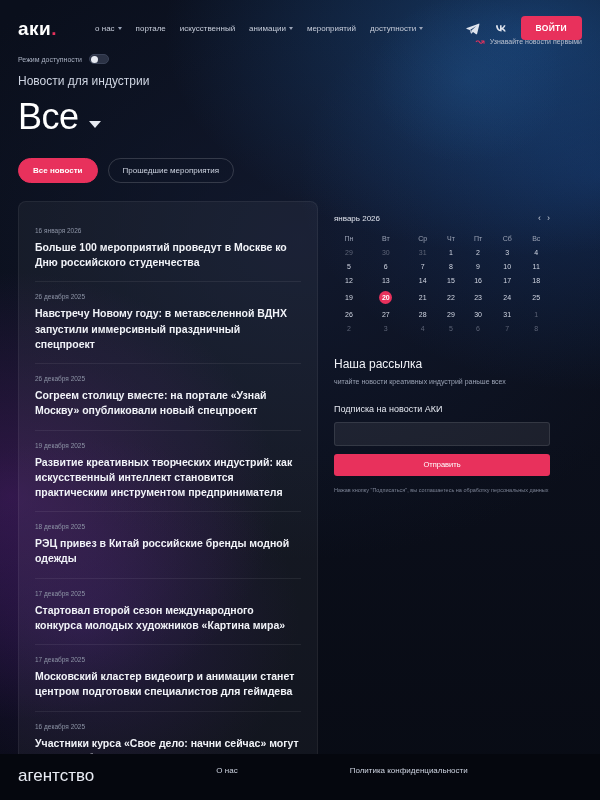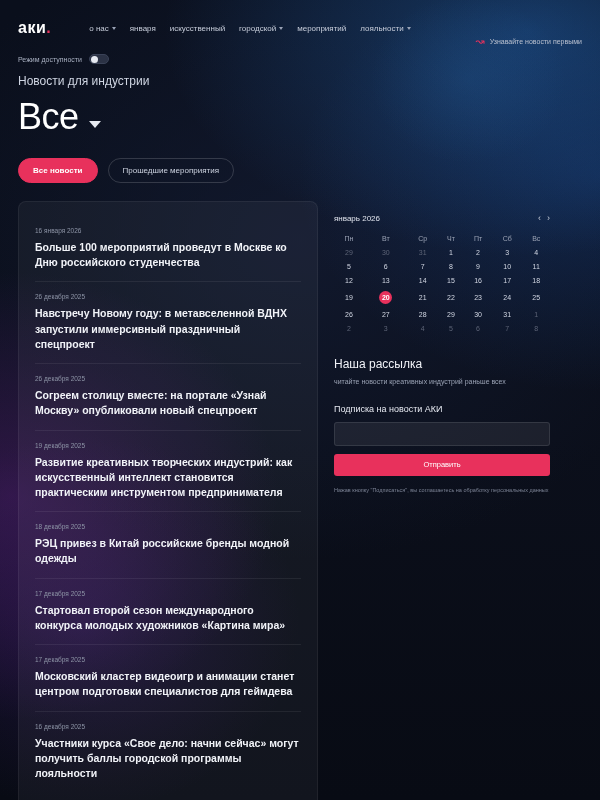--- a/index.html
+++ b/index.html
@@ -30,21 +30,21 @@
 
   
   header.topbar {
     position: relative;
     display: flex; align-items: center;
     padding: 12px 18px 0 18px;
     height: 44px;
     gap: 16px;
   }
   .logo {
-    font-size: 16px; font-weight: 700; letter-spacing: 0.5px;
+    font-size: 19px; font-weight: 700; letter-spacing: 0.5px;
     color: #ffffff; line-height: 1;
   }
   .logo .dot { color: #e8315c; }
   nav.mainnav {
     display: flex; align-items: center; gap: 14px;
     margin-left: 22px;
   }
   nav.mainnav a {
     font-size: 8px; color: #c7cdda; text-decoration: none;
     display: flex; align-items: center; gap: 3px; white-space: nowrap;
@@ -206,37 +206,50 @@
   <header class="topbar">
     <div class="logo">
       <span>аки</span><span class="dot">.</span>
     </div>
     <nav class="mainnav">
       <a href="#">
           <span>о нас</span>
           <i class="caret"></i>
         </a>
       <a href="#">
-          <span>января</span>
+          <span>портале</span>
         </a>
       <a href="#">
           <span>искусственный</span>
         </a>
       <a href="#">
-          <span>городской</span>
+          <span>анимации</span>
           <i class="caret"></i>
         </a>
       <a href="#">
           <span>мероприятий</span>
         </a>
       <a href="#">
-          <span>лояльности</span>
+          <span>доступности</span>
           <i class="caret"></i>
         </a>
     </nav>
+    <div class="topright">
+      <span class="soc">
+        <svg width="15" height="15" viewBox="0 0 24 24" fill="currentColor">
+            <path d="M21.9 4.3 2.9 11.3c-1 .4-1 1.3.1 1.6l4.6 1.4 1.8 5.4c.2.6.6.7 1 .2l2.5-2.4 4.8 3.5c.9.5 1.5.2 1.7-.8L23 5.4c.3-1.2-.4-1.7-1.1-1.1zM8.6 14l9.5-6-7.9 7.1-.3 3.1z"></path>
+          </svg>
+      </span>
+      <span class="soc">
+        <svg width="17" height="17" viewBox="0 0 24 24" fill="currentColor">
+            <path d="M12.8 16.6c-5 0-8.2-3.5-8.3-9.3h2.6c.1 4.3 2 6.1 3.4 6.5V7.3h2.4v3.7c1.4-.2 2.9-1.8 3.4-3.7h2.4c-.4 2.3-2 3.9-3.1 4.6 1.1.6 2.9 2 3.6 4.7h-2.7c-.5-1.7-1.9-3-3.6-3.2v3.2z"></path>
+          </svg>
+      </span>
+      <button class="btn-login">ВОЙТИ</button>
+    </div>
     <div class="sub-head">
       <span class="arrow-swoosh">↝</span>
       <span>Узнавайте новости первыми</span>
     </div>
   </header>
 
   <div class="access">
     <span>Режим доступности</span>
     <span class="switch"></span>
   </div>
@@ -370,13 +383,18 @@
         <div class="sub-title">Наша рассылка</div>
         <div class="sub-desc">читайте новости креативных индустрий раньше всех</div>
         <div class="sub-label">Подписка на новости АКИ</div>
         <input class="sub-input" value="" placeholder="" style="">
         <button class="sub-btn">Отправить</button>
         <div class="sub-note">Нажав кнопку "Подписаться", вы соглашаетесь на обработку персональных данных</div>
       </div>
     </aside>
   </div>
 
+  <footer class="foot">
+    <div class="foot-logo">агентство</div>
+    <div class="foot-col foot-c1">О нас</div>
+    <div class="foot-col foot-c2">Политика конфиденциальности</div>
+  </footer>
 </div>
 
 </body></html>

